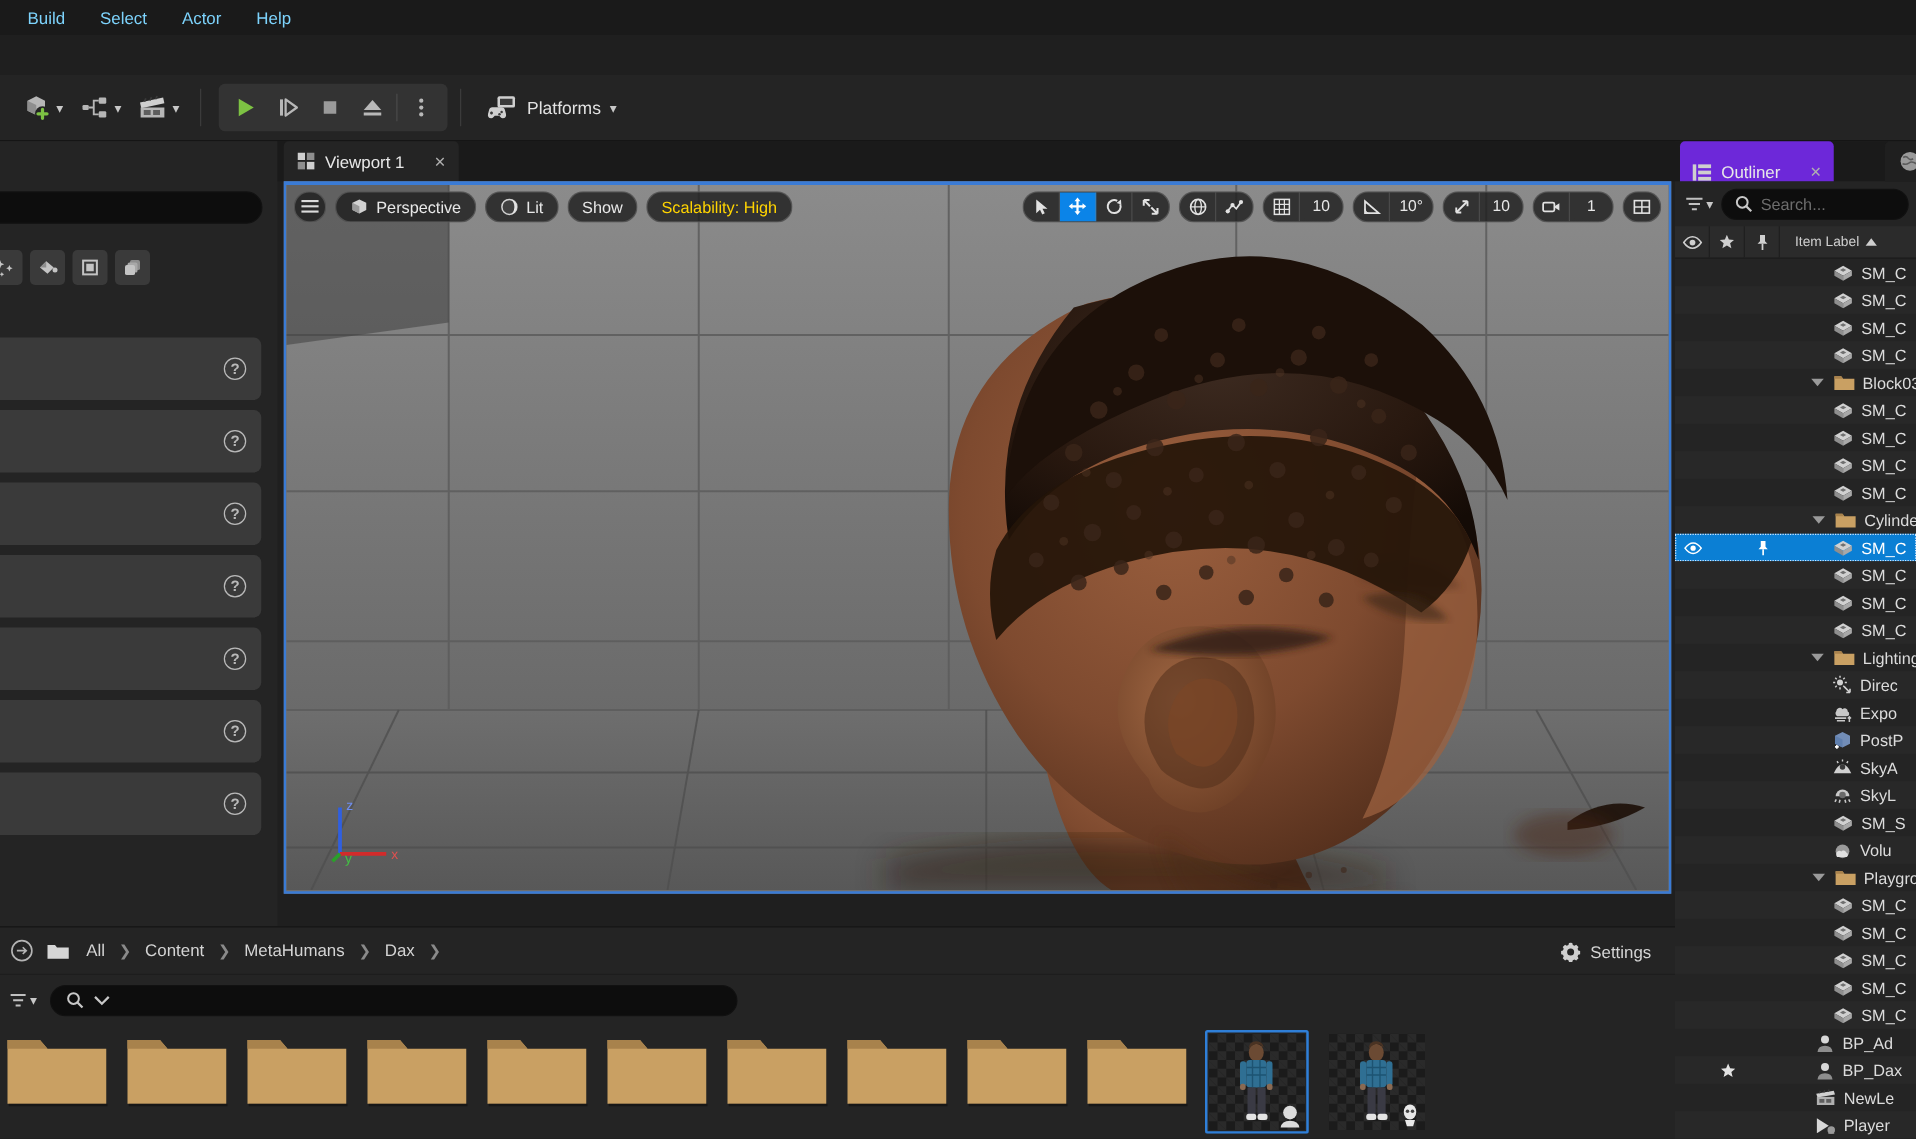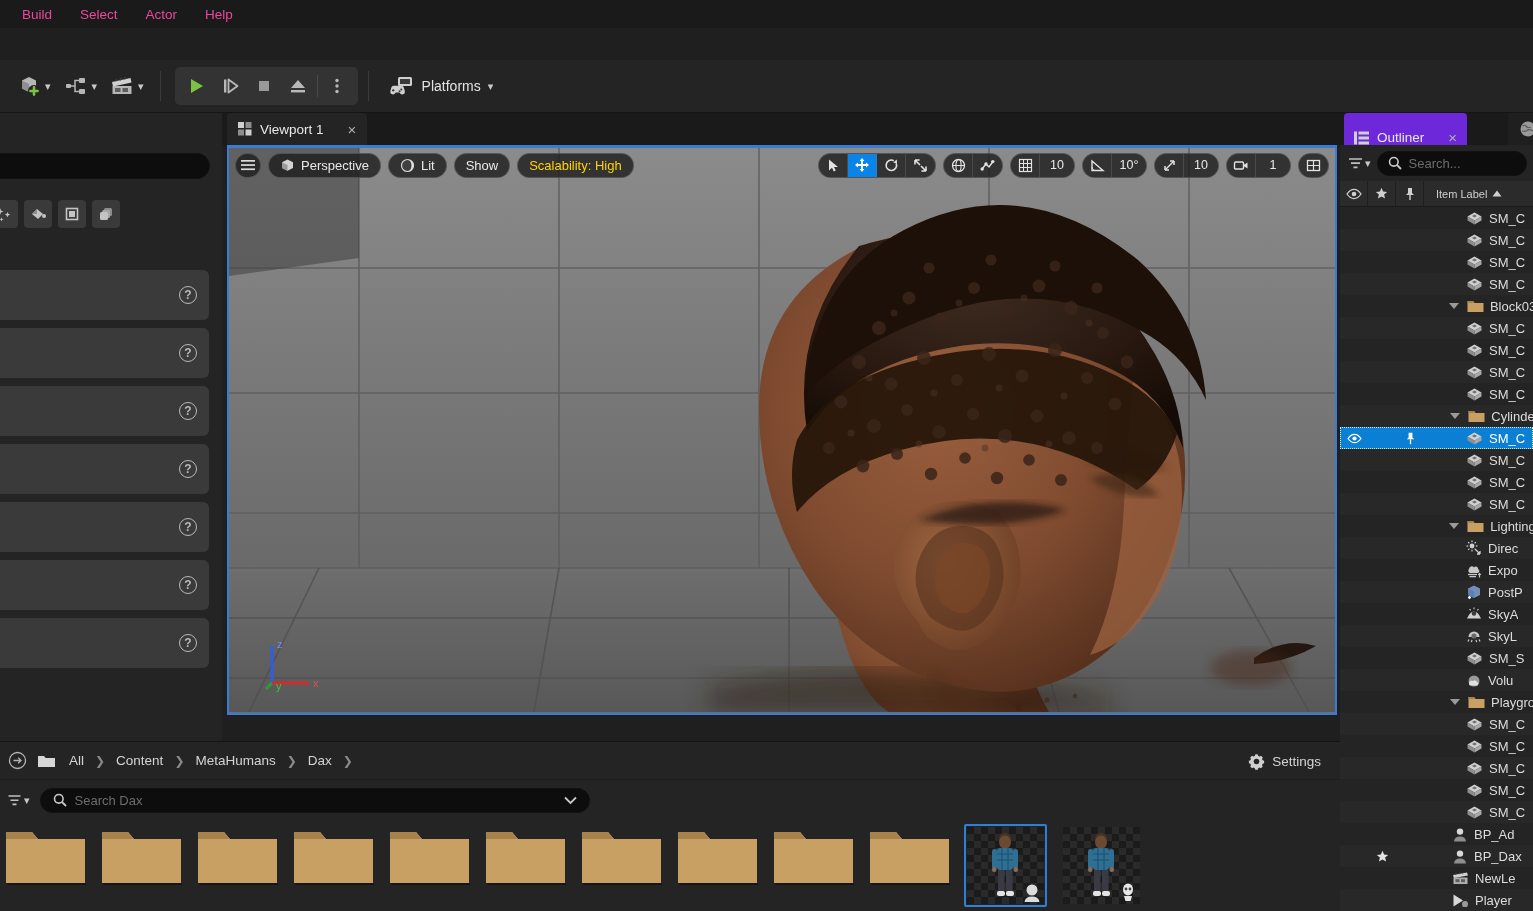--- a/index.html
+++ b/index.html
@@ -11,21 +11,21 @@
     overflow: hidden;
   }
   #app { position: relative; width: 1533px; height: 911px; }
 
   
   .menubar {
     position: absolute; left: 0; top: 0; width: 1533px; height: 28px;
     background: #1a1a1a; display: flex; align-items: center; padding-left: 8px;
   }
   .menu-item {
-    font-size: 13.5px; color: #ec4899; padding: 4px 14px; border-radius: 2px;
+    font-size: 13.5px; color: #7dd3fc; padding: 4px 14px; border-radius: 2px;
     white-space: nowrap;
   }
 
   
   .toolbar {
     position: absolute; left: 0; top: 60px; width: 1533px; height: 53px;
     background: #242424; display: flex; align-items: center; padding-left: 10px;
     border-bottom: 1px solid #151515;
   }
   .tb-btn {
@@ -806,21 +806,20 @@
         </span>
         <span class="chev">▾</span>
       </div>
       <div class="cb-search">
         <span>
           <svg width="14" height="14" viewBox="0 0 14 14">
             <circle cx="5.8" cy="5.8" r="4.3" fill="none" stroke="#c8c8c8" stroke-width="1.6"></circle>
             <line x1="9" y1="9" x2="13" y2="13" stroke="#c8c8c8" stroke-width="1.8"></line>
           </svg>
         </span>
-        <span class="cb-search-ph">Search Dax</span>
         <span>
           <svg width="13" height="9" viewBox="0 0 13 9">
               <path d="M1 1.5 L6.5 7 L12 1.5" stroke="#c8c8c8" stroke-width="1.8" fill="none"></path>
             </svg>
         </span>
       </div>
     </div>
 
     <div class="cb-grid" id="asset-grid">
         <div class="asset">

